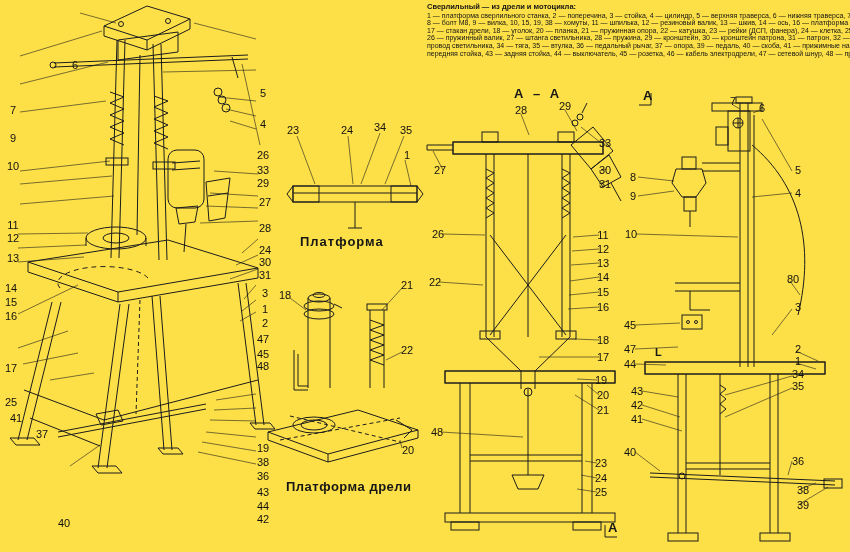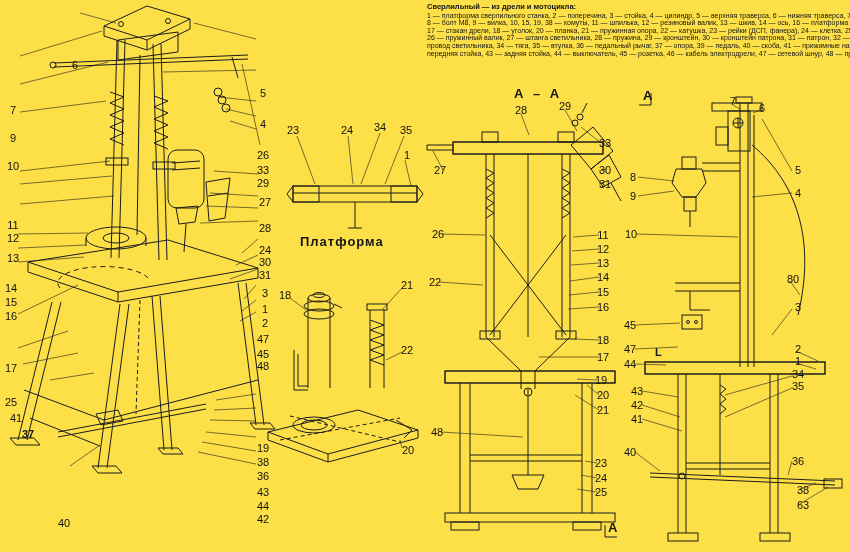--- a/index.html
+++ b/index.html
@@ -418,20 +418,21 @@
         <line x1="22" y1="334" x2="62" y2="346"></line>
           <line x1="15" y1="367" x2="40" y2="386"></line>
         <line x1="172" y1="376" x2="168" y2="390"></line>
           <line x1="178" y1="405" x2="196" y2="398"></line>
         <line x1="178" y1="420" x2="208" y2="402"></line>
       </g>
     </svg>
   </div>
 
   <div class="lbl" id="lbl-platform">Платформа</div>
+  <div class="lbl" id="lbl-dp">Платформа дрели</div>
   <div class="lbl" id="lbl-sec">А – А</div>
   <div class="marker" id="marker-a-top">А</div>
   <div class="marker" id="marker-a-bottom">А</div>
   <div id="mark-l">L</div>
 
   <div class="callout-layer">
       <span class="callout" style="left: 75px; top: 65px;">6</span>
       <span class="callout" style="left: 263px; top: 93px;">5</span>
       <span class="callout" style="left: 13px; top: 110px;">7</span>
       <span class="callout" style="left: 263px; top: 124px;">4</span>
@@ -453,21 +454,21 @@
       <span class="callout" style="left: 11px; top: 316px;">16</span>
       <span class="callout" style="left: 265px; top: 293px;">3</span>
       <span class="callout" style="left: 265px; top: 309px;">1</span>
       <span class="callout" style="left: 265px; top: 323px;">2</span>
       <span class="callout" style="left: 263px; top: 339px;">47</span>
       <span class="callout" style="left: 263px; top: 354px;">45</span>
       <span class="callout" style="left: 263px; top: 366px;">48</span>
       <span class="callout" style="left: 11px; top: 368px;">17</span>
       <span class="callout" style="left: 11px; top: 402px;">25</span>
       <span class="callout" style="left: 16px; top: 418px;">41</span>
-      <span class="callout" style="left: 28px; top: 434px; font-weight: bold;">37</span>
+      <span class="callout" style="left: 42px; top: 434px;">37</span>
       <span class="callout" style="left: 64px; top: 523px;">40</span>
       <span class="callout" style="left: 263px; top: 448px;">19</span>
       <span class="callout" style="left: 263px; top: 462px;">38</span>
       <span class="callout" style="left: 263px; top: 476px;">36</span>
       <span class="callout" style="left: 263px; top: 492px;">43</span>
       <span class="callout" style="left: 263px; top: 506px;">44</span>
       <span class="callout" style="left: 263px; top: 519px;">42</span>
       <span class="callout" style="left: 293px; top: 130px;">23</span>
       <span class="callout" style="left: 347px; top: 130px;">24</span>
       <span class="callout" style="left: 380px; top: 127px;">34</span>
@@ -515,16 +516,16 @@
       <span class="callout" style="left: 798px; top: 361px;">1</span>
       <span class="callout" style="left: 630px; top: 364px;">44</span>
       <span class="callout" style="left: 798px; top: 374px;">34</span>
       <span class="callout" style="left: 798px; top: 386px;">35</span>
       <span class="callout" style="left: 637px; top: 391px;">43</span>
       <span class="callout" style="left: 637px; top: 405px;">42</span>
       <span class="callout" style="left: 637px; top: 419px;">41</span>
       <span class="callout" style="left: 630px; top: 452px;">40</span>
       <span class="callout" style="left: 798px; top: 461px;">36</span>
       <span class="callout" style="left: 803px; top: 490px;">38</span>
-      <span class="callout" style="left: 803px; top: 505px;">63</span>
+      <span class="callout" style="left: 803px; top: 505px;">39</span>
     </div>
 
 </div>
 
 </body></html>

